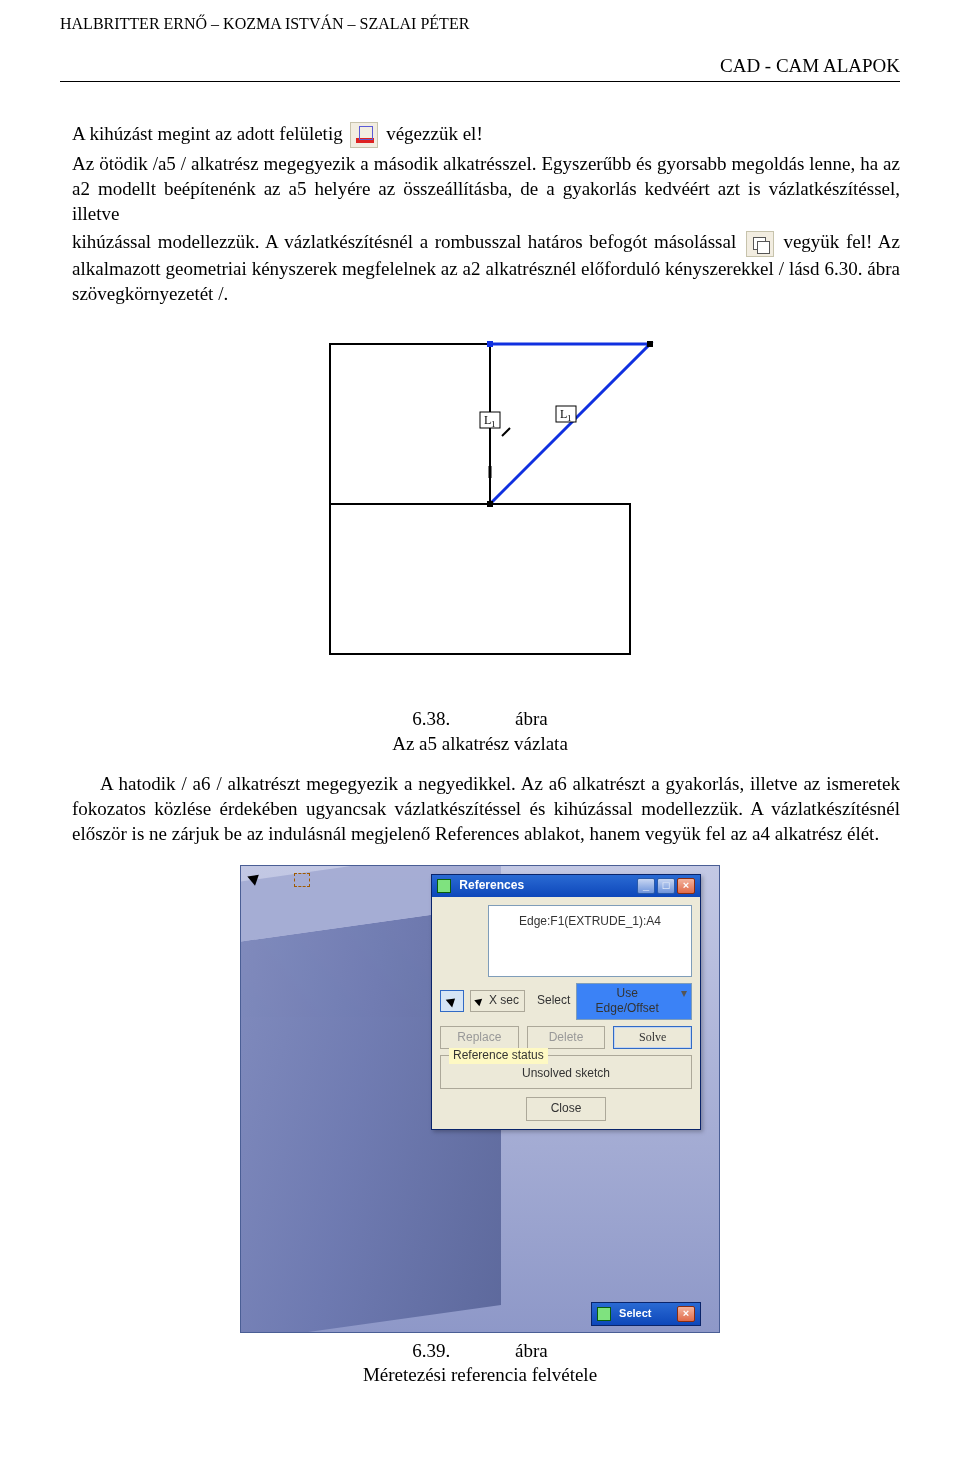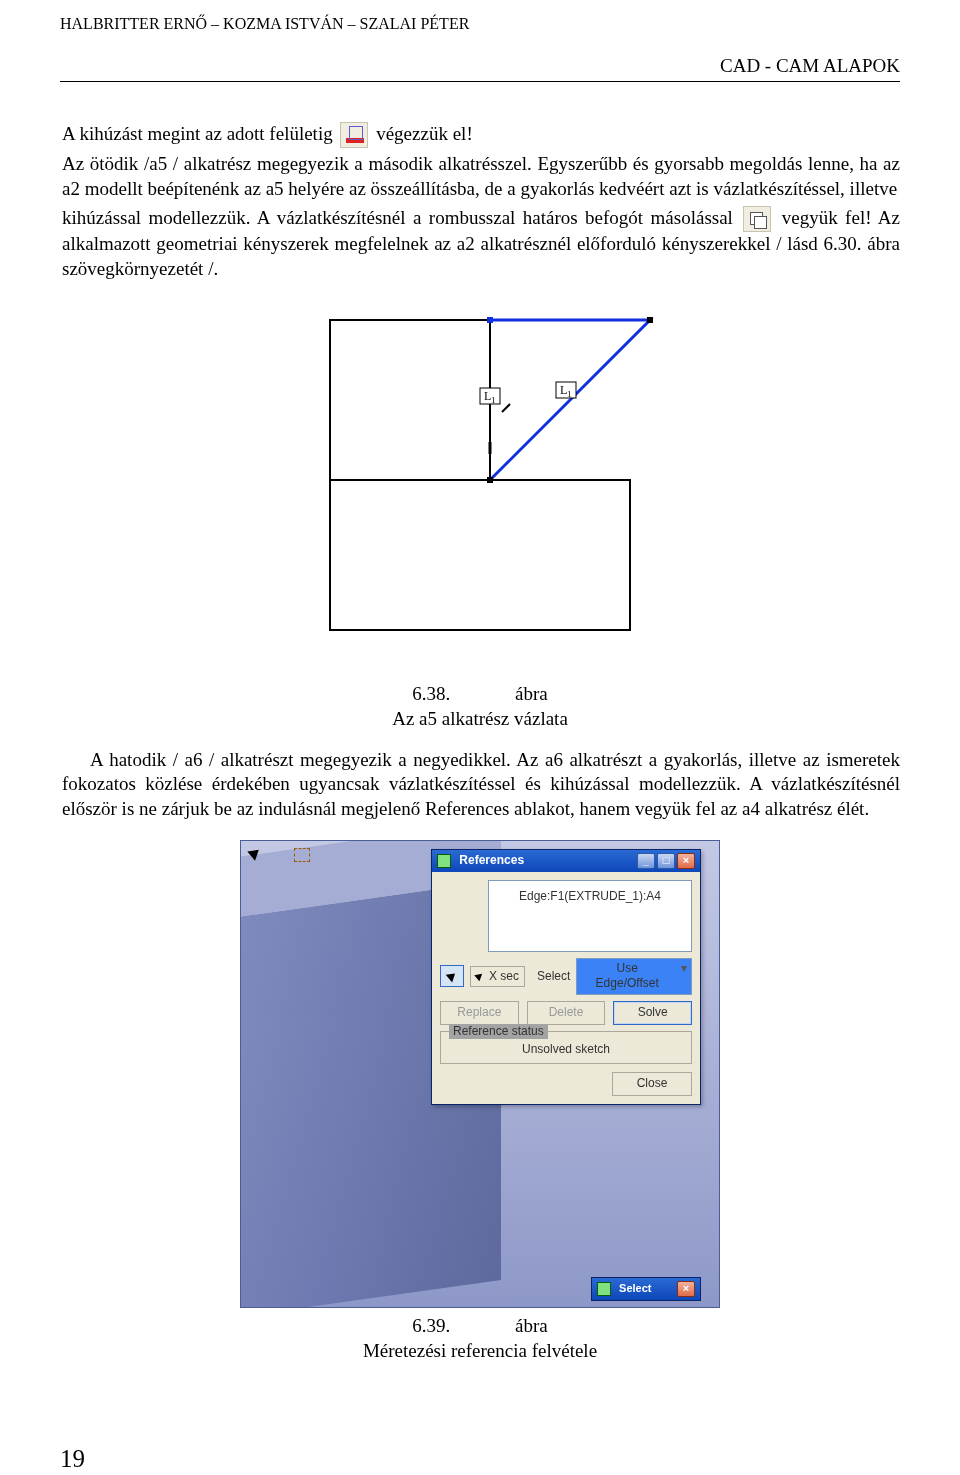--- a/index.html
+++ b/index.html
@@ -16,21 +16,21 @@
   .header {
     display: flex;
     justify-content: space-between;
     border-bottom: 1px solid #000;
     padding: 14px 0 2px 0;
     margin-bottom: 40px;
     font-variant: small-caps;
   }
   .header-left { font-size: 16px; }
   .header-right { font-size: 19px; margin-top: 40px; }
-  p { text-align: justify; margin: 0 0 4px 2px; }
+  p { text-align: justify; margin: 0 0 4px 12px; }
   .icon-inline {
     display: inline-block;
     width: 28px; height: 26px;
     vertical-align: middle;
     background: #f2ede1;
     border: 1px solid #c7c3ac;
     position: relative;
     margin: 0 3px;
   }
   .icon-extrude::before {
@@ -150,28 +150,28 @@
   .sel-label{margin-left:6px;}
   .combo {
     flex:1;border:1px solid #7f9db9;background:#3b82f6;padding:2px 20px 2px 6px;position:relative;min-width:110px;
   }
   .combo::after{content:"▾";position:absolute;right:4px;top:2px;color:#555;}
   .btn-row { display:flex; gap:8px; margin-bottom:6px; }
   .dlg-btn {
     flex:1;border:1px solid #aca899;background:#ece9d8;padding:3px 12px;text-align:center;
   }
   .dlg-btn.disabled{color:#999;}
-  .dlg-btn.default{border:1px solid #316ac5;box-shadow:0 0 0 1px #c2d5f2 inset;}
+  .dlg-btn.default{border:1px solid #316ac5;box-shadow:0 0 0 1px #c2d5f2 inset;font-family:Liberation Serif, serif;}
   .group-box{
     border:1px solid #aca899;padding:10px 8px 6px 8px;position:relative;margin-bottom:8px;
   }
   .group-title{
-    position:absolute;top:-8px;left:8px;background:#a3a3a3;padding:0 4px;
-  }
-  .close-row{display:flex;justify-content:flex-end;}
+    position:absolute;top:-8px;left:8px;background:#fef9c3;padding:0 4px;
+  }
+  .close-row{display:flex;justify-content:center;}
   .select-pal{
     position:absolute;right:18px;bottom:6px;
     width:110px;background:#ece9d8;border:1px solid #0a246a;
   }
   .toolbar-top{
     position:absolute;top:4px;left:6px;display:flex;gap:28px;
   }
   .tb-ico{width:18px;height:20px;background:transparent;position:relative;}
   .tb-ico.arrow::before{content:"";position:absolute;left:3px;top:2px;border-left:10px solid #000;border-top:6px solid transparent;border-bottom:6px solid transparent;transform:rotate(-40deg);}
   .tb-ico.box::before{content:"";position:absolute;left:1px;top:3px;width:14px;height:12px;border:1px dashed #a05a00;}

